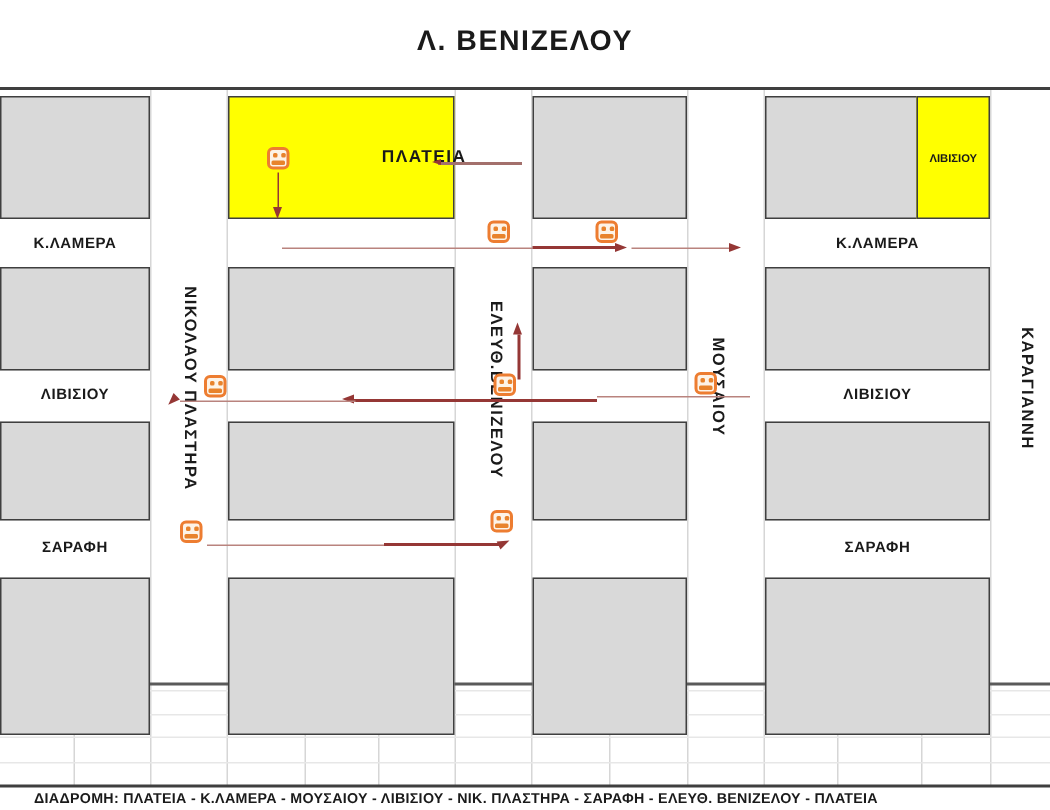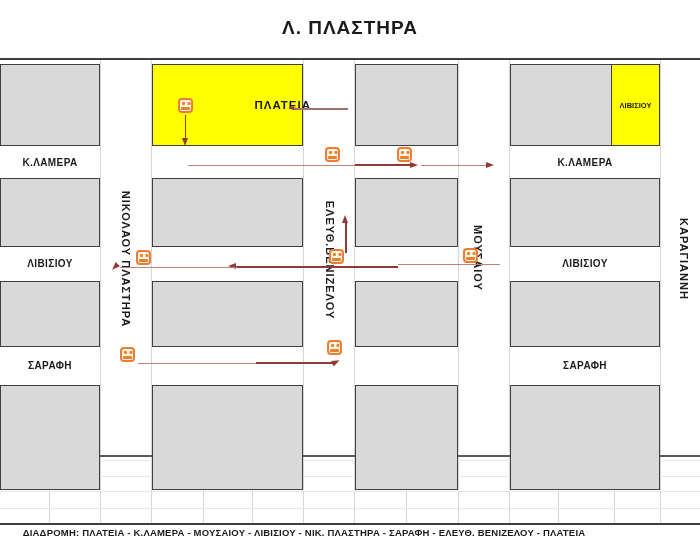--- a/index.html
+++ b/index.html
@@ -50,21 +50,21 @@
     border-radius:1px;background:#e8832c;}
 
   .footer{position:absolute;left:0;top:527px;width:608px;text-align:center;
     font-size:9.5px;font-weight:bold;letter-spacing:.2px;z-index:6;white-space:nowrap;}
 </style>
 </head>
 <body>
 
 <div id="map">
 
-  <div class="page-title">Λ. ΠΛΑΣΤΗΡΑ</div>
+  <div class="page-title">Λ. ΒΕΝΙΖΕΛΟΥ</div>
 
   <div class="gv" style="left:100px;top:59px;height:465px"></div>
   <div class="gv" style="left:151px;top:59px;height:465px"></div>
   <div class="gv" style="left:303px;top:59px;height:465px"></div>
   <div class="gv" style="left:354px;top:59px;height:465px"></div>
   <div class="gv" style="left:458px;top:59px;height:465px"></div>
   <div class="gv" style="left:509px;top:59px;height:465px"></div>
   <div class="gv" style="left:660px;top:59px;height:465px"></div>
 
   <div class="gv" style="left:49px;top:455px;height:69px"></div>

